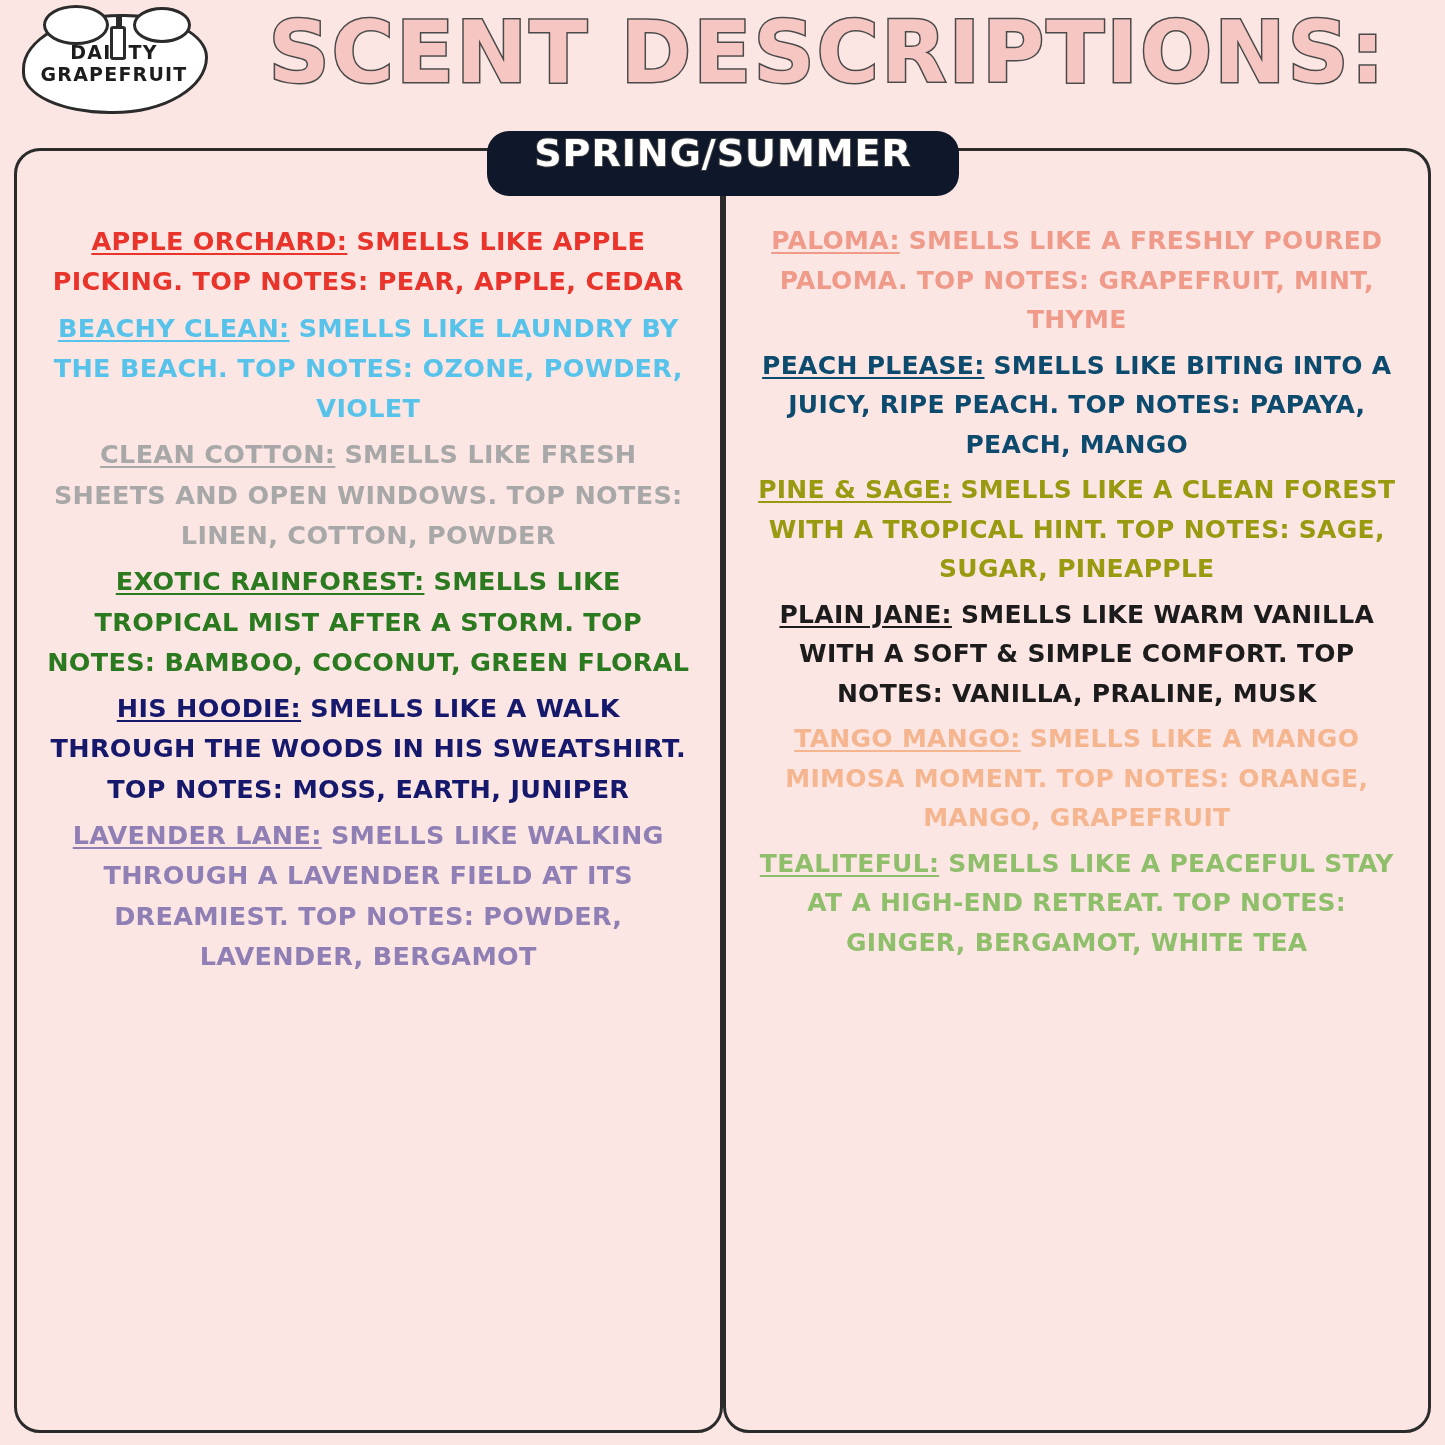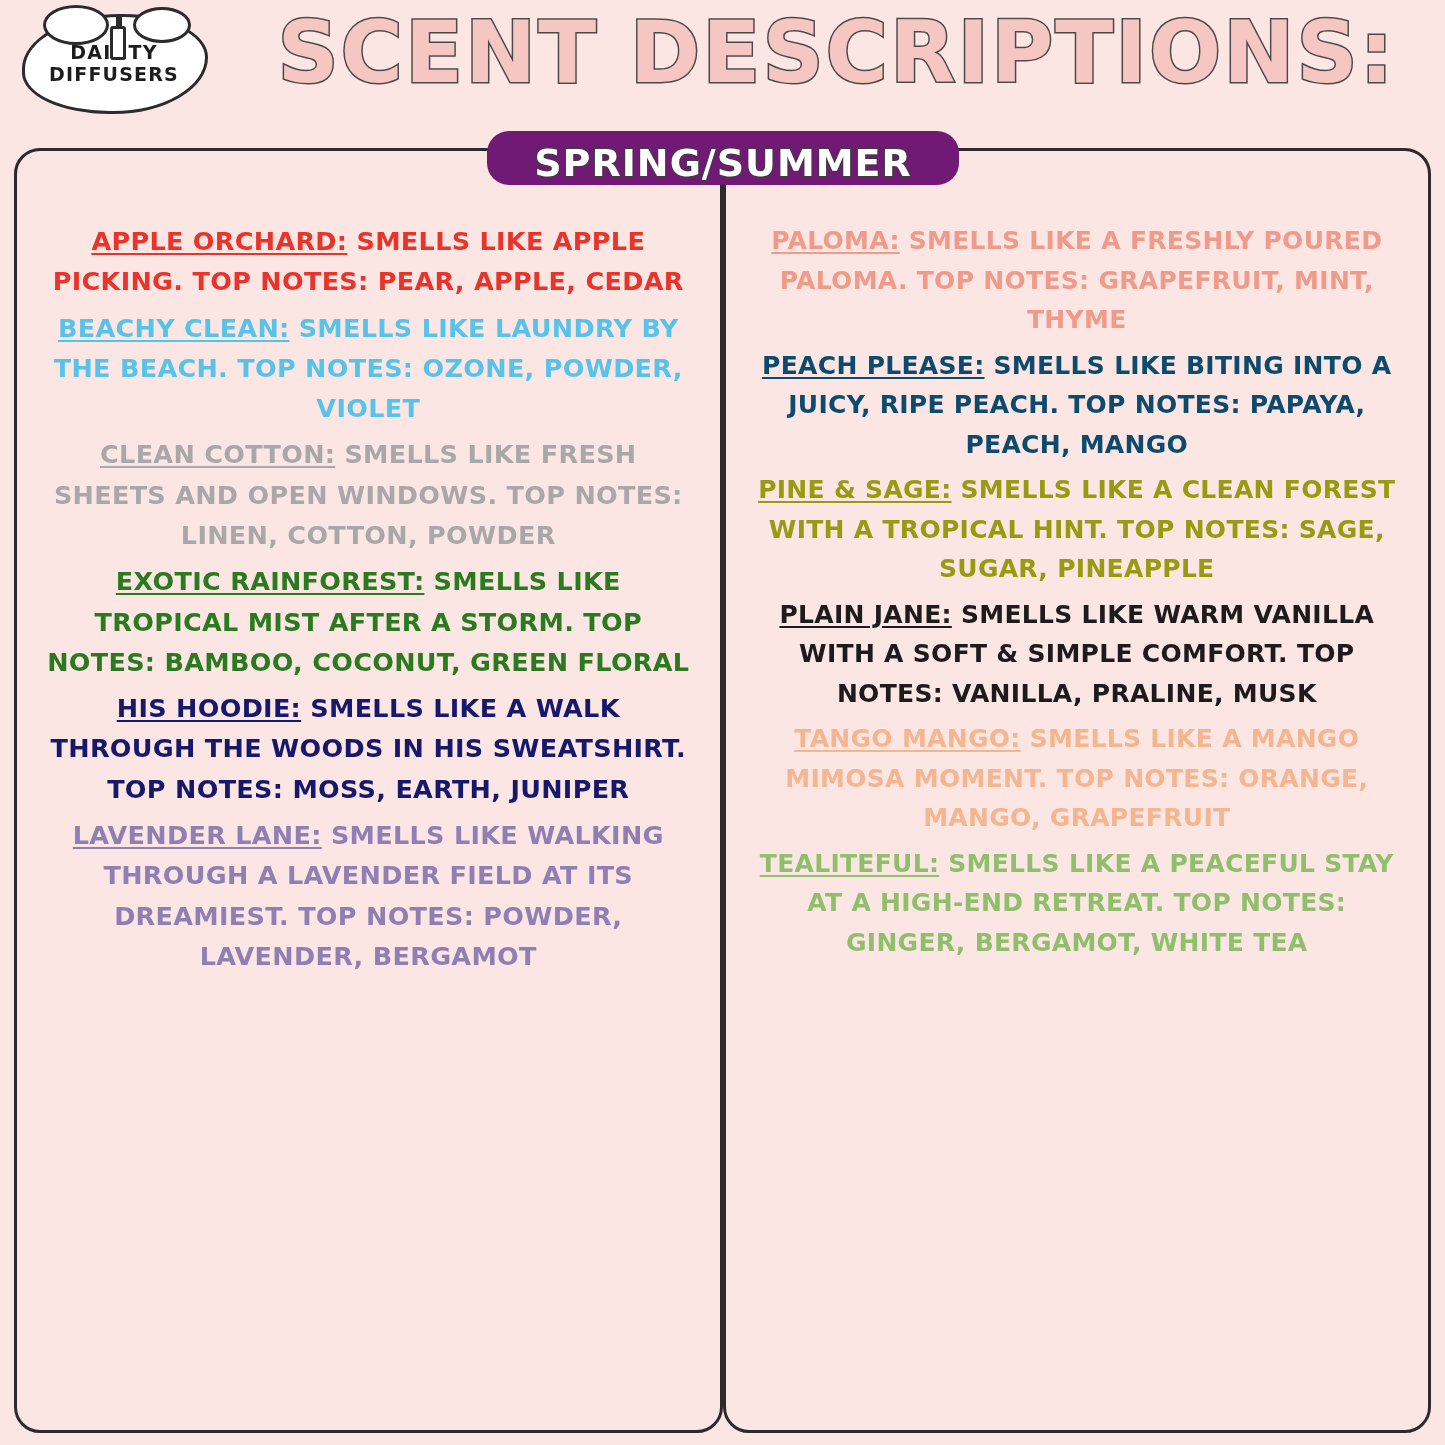--- a/index.html
+++ b/index.html
@@ -83,46 +83,46 @@
     content: "";
     position: absolute;
     left: 3px; top: -12px;
     width: 6px; height: 12px;
     background: #2b2b2b;
   }
 
   
   .title {
     position: absolute;
-    left: 234px;
+    left: 225px;
     top: 8px;
     width: 1205px;
     text-align: center;
     font-family: "DejaVu Sans", sans-serif;
     font-weight: bold;
     font-size: 85px;
     line-height: 1.05;
     letter-spacing: 2px;
     color: #f5c6c2;
     -webkit-text-stroke: 3px #4a4a4a;
     paint-order: stroke fill;
     text-transform: uppercase;
   }
 
   
   .season-pill {
     position: absolute;
     left: 487px;
     top: 131px;
     width: 472px;
-    height: 54px;
-    background: #701a75;
+    height: 65px;
+    background: #0f172a;
     border-radius: 22px;
     display: flex;
-    align-items: flex-end;
+    align-items: flex-start;
     justify-content: center;
     z-index: 5;
   }
   .season-pill span {
     font-family: "DejaVu Sans", sans-serif;
     font-weight: bold;
     font-size: 38px;
     letter-spacing: 1px;
     color: #ffffff;
     -webkit-text-stroke: 2px #3e3e3e;
@@ -169,21 +169,21 @@
 </head>
 <body>
 
 <div class="page">
 
   <div class="logo">
     <div class="logo-blob"></div>
     <div class="logo-bottle"></div>
     <div class="logo-inner">
       <div class="logo-line">DAINTY</div>
-      <div class="logo-line">DIFFUSERS</div>
+      <div class="logo-line">GRAPEFRUIT</div>
     </div>
   </div>
 
   <div class="title">SCENT DESCRIPTIONS:</div>
 
   <div class="season-pill">
     <span>SPRING/SUMMER</span>
   </div>
 
   <div class="panels">

